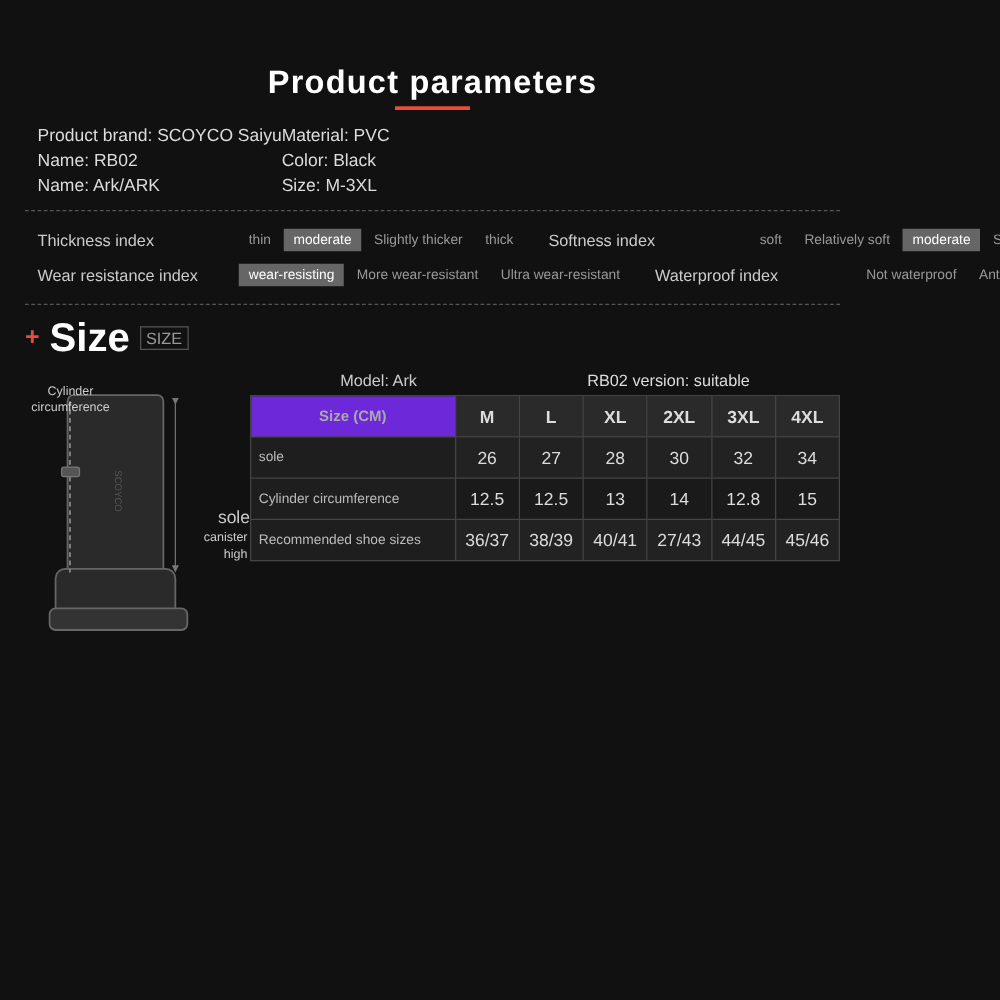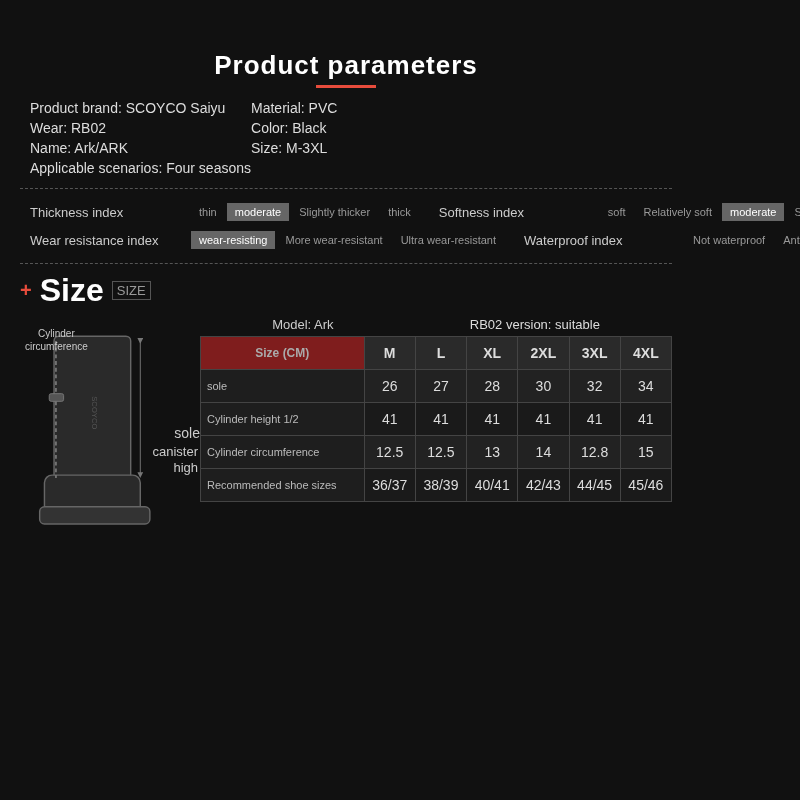--- a/index.html
+++ b/index.html
@@ -194,21 +194,21 @@
       text-align: center;
       padding: 8px 4px;
       color: #ddd;
     }
     table thead th {
       background: #2a2a2a;
       font-weight: bold;
       font-size: 14px;
     }
     table thead th:first-child {
-      background: #7f1d1d;
+      background: #6d28d9;
       font-size: 12px;
       color: #aaa;
     }
     table tbody tr:nth-child(even) {
       background: #1a1a1a;
     }
     table tbody tr:nth-child(odd) {
       background: #222;
     }
     table tbody td:first-child {
@@ -229,23 +229,22 @@
 <div class="page">
 
   <div class="header">
     <h1>Product parameters</h1>
     <div class="header-underline"></div>
   </div>
 
   <div class="product-info">
     <div class="product-info-col">
       <span>Product brand: SCOYCO Saiyu</span>
-      <span>Wear: RB02</span>
+      <span>Name: RB02</span>
       <span>Name: Ark/ARK</span>
-      <span>Applicable scenarios: Four seasons</span>
     </div>
     <div class="product-info-col">
       <span>Material: PVC</span>
       <span>Color: Black</span>
       <span>Size: M-3XL</span>
     </div>
   </div>
 
   <hr class="divider">
 
@@ -322,21 +321,21 @@
           <line x1="125" y1="25" x2="125" y2="165" stroke="#777" stroke-width="1" marker-start="url(#arrow)" marker-end="url(#arrow2)"></line>
           <defs>
             <marker id="arrow" markerWidth="6" markerHeight="6" refX="3" refY="3" orient="auto">
               <path d="M0,0 L0,6 L6,3 z" fill="#777"></path>
             </marker>
             <marker id="arrow2" markerWidth="6" markerHeight="6" refX="3" refY="3" orient="auto-start-reverse">
               <path d="M0,0 L0,6 L6,3 z" fill="#777"></path>
             </marker>
           </defs>
         </svg>
-        <div class="boot-label-canister" style="position:absolute;right:2px;top:55%;font-size:13px;color:#ccc;line-height:1.3;">canister<br>high</div>
+        <div class="boot-label-canister" style="position:absolute;right:2px;top:55%;font-size:10px;color:#ccc;line-height:1.3;">canister<br>high</div>
         <span class="boot-label-sole">sole</span>
       </div>
 
       <div class="size-table-wrap">
         <div class="model-headers">
           <span class="model-header">Model: Ark</span>
           <span class="model-header accent">RB02 version: suitable</span>
         </div>
         <table>
           <thead>
@@ -354,43 +353,34 @@
             <tr>
               <td>sole</td>
               <td>26</td>
               <td>27</td>
               <td>28</td>
               <td>30</td>
               <td>32</td>
               <td>34</td>
             </tr>
             <tr>
-              <td>Cylinder height 1/2</td>
-              <td>41</td>
-              <td>41</td>
-              <td>41</td>
-              <td>41</td>
-              <td>41</td>
-              <td>41</td>
-            </tr>
-            <tr>
               <td>Cylinder circumference</td>
               <td>12.5</td>
               <td>12.5</td>
               <td>13</td>
               <td>14</td>
               <td>12.8</td>
               <td>15</td>
             </tr>
             <tr>
               <td>Recommended shoe sizes</td>
               <td>36/37</td>
               <td>38/39</td>
               <td>40/41</td>
-              <td>42/43</td>
+              <td>27/43</td>
               <td>44/45</td>
               <td>45/46</td>
             </tr>
           </tbody>
         </table>
       </div>
 
     </div>
   </div>
 

